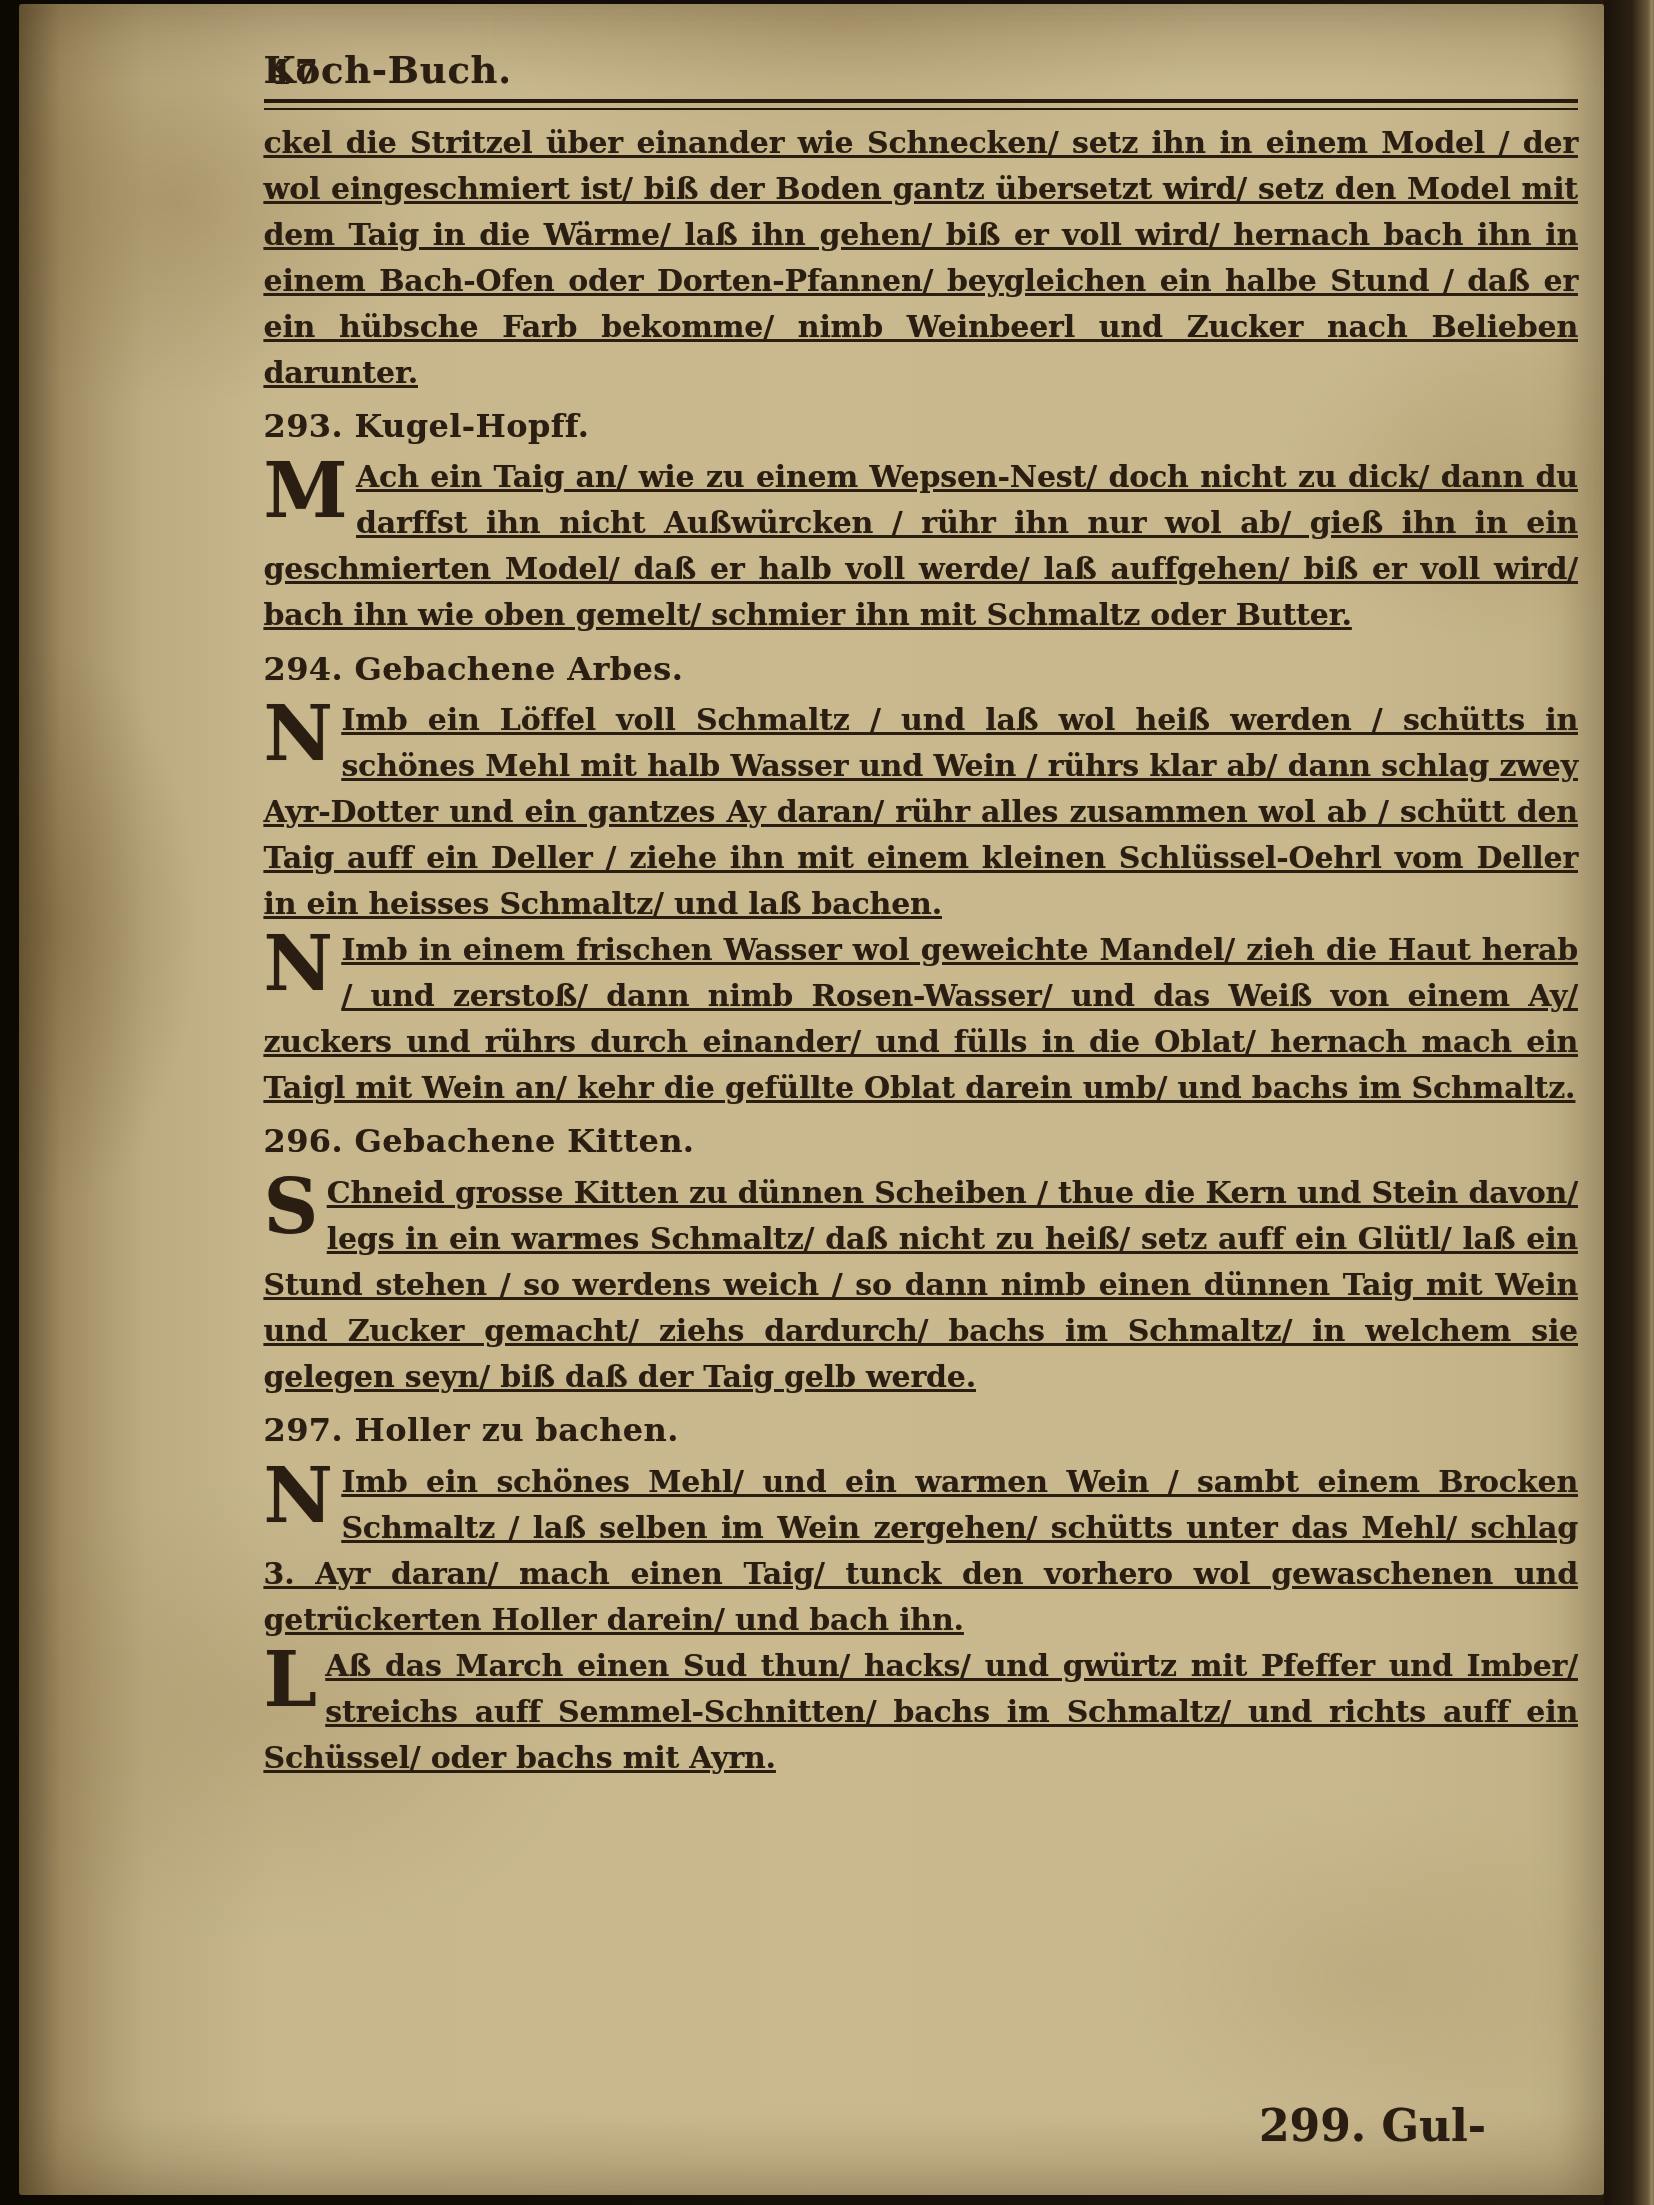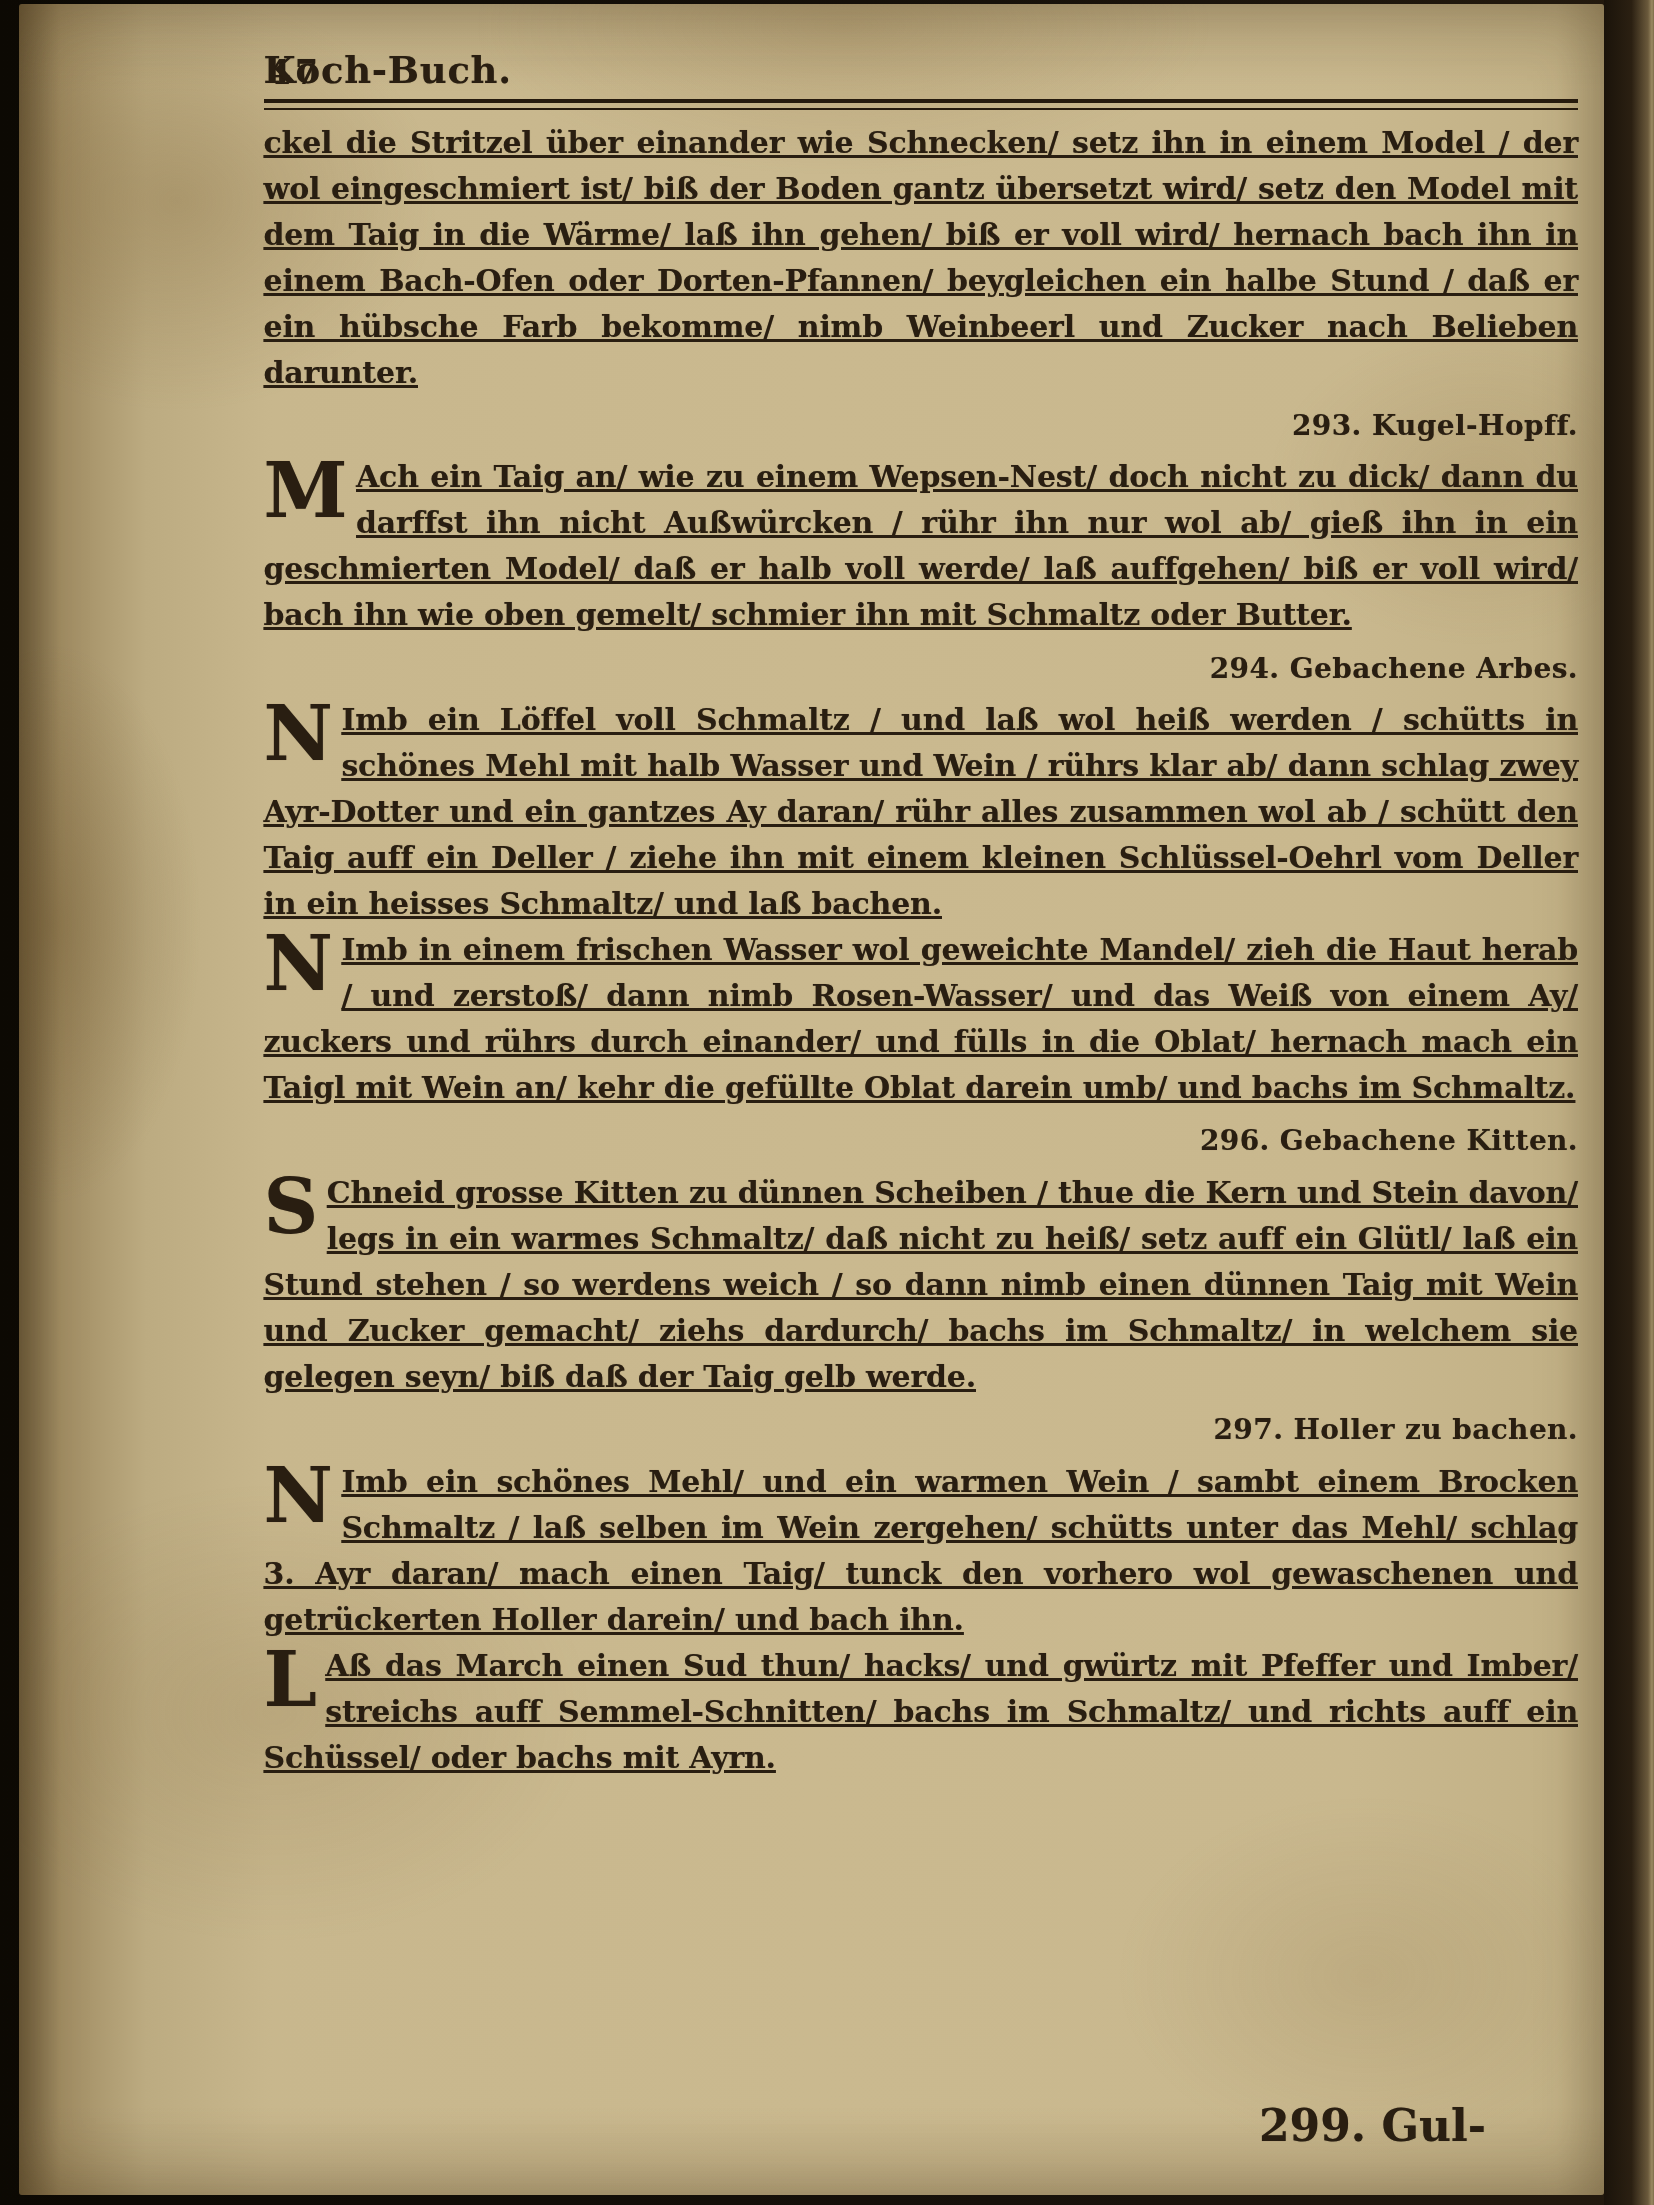--- a/index.html
+++ b/index.html
@@ -92,22 +92,22 @@
     font-size: 30px;
     line-height: 46px;
     text-align: justify;
     letter-spacing: -0.2px;
   }
   .content p.para {
     margin: 0;
     text-decoration: underline;
   }
   .recipe-heading {
-    text-align: right;
-    font-size: 28px;
+    text-align: left;
+    font-size: 32px;
     margin: 7.1px 0 5.7px 0;
     letter-spacing: 0.4px;
   }
   .dropcap {
     float: left;
     font-size: 76px;
     line-height: 61px;
     margin: 5.7px 8.6px 0 0;
   }
 

